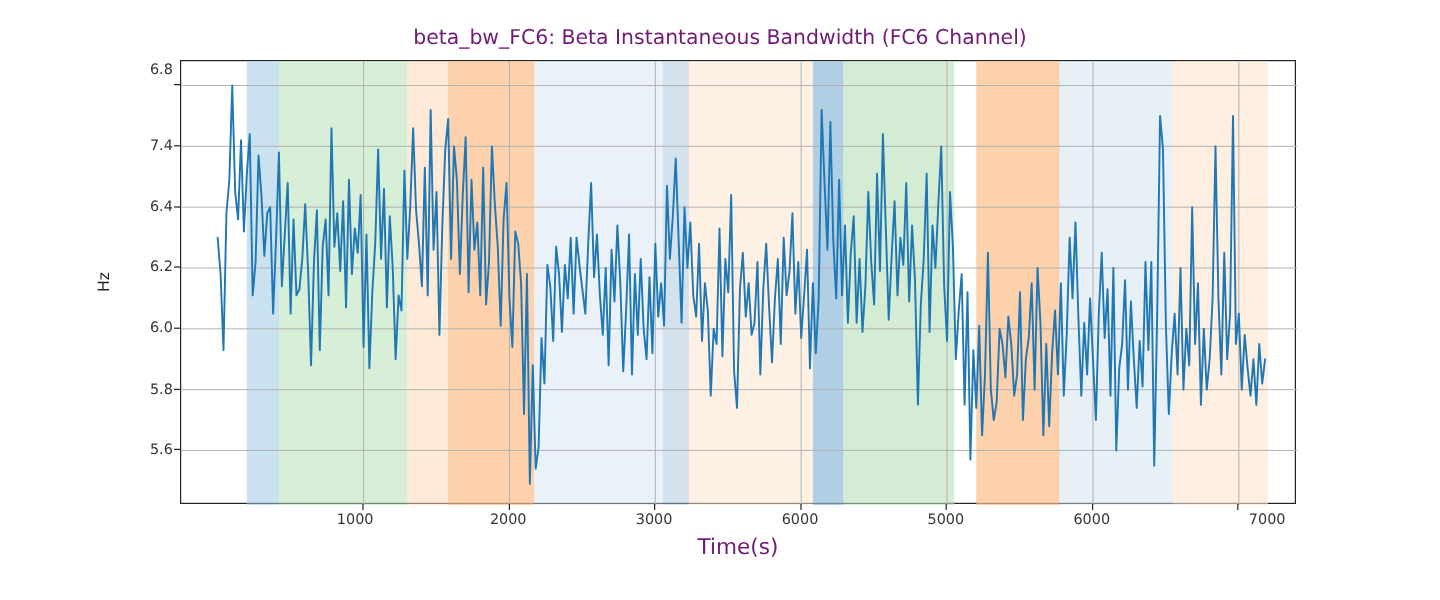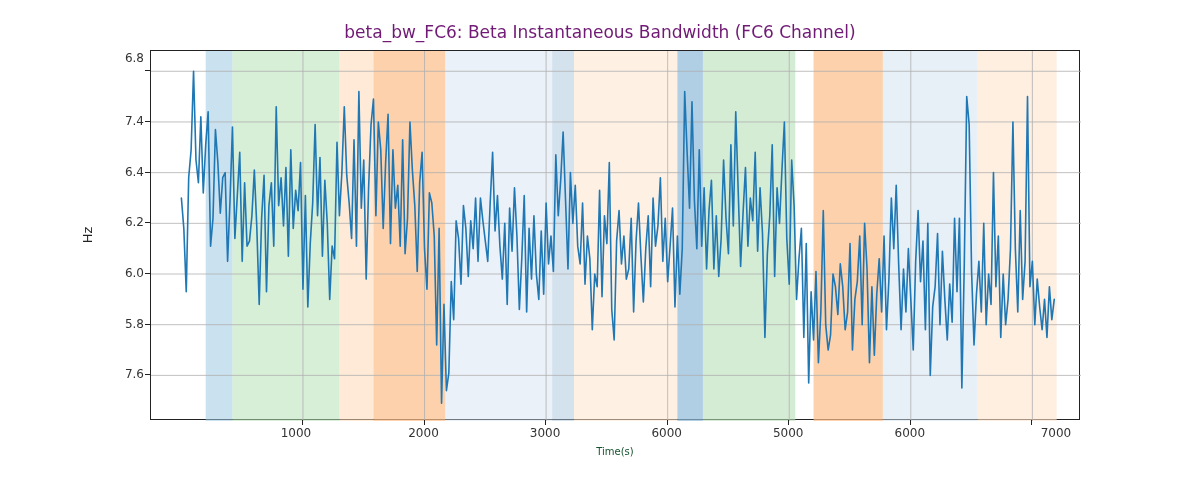--- a/index.html
+++ b/index.html
@@ -55,22 +55,22 @@
     text-align: center;
     font-size: 13px;
     color: #222222;
   }
   .xlabel {
     position: absolute;
     left: 150px;
     top: 446px;
     width: 930px;
     text-align: center;
-    font-size: 10px;
-    color: #14532d;
+    font-size: 18px;
+    color: #701a75;
   }
   .xtick-label {
     position: absolute;
     width: 60px;
     margin-left: -30px;
     text-align: center;
     font-size: 12px;
     color: #333333;
     top: 426px;
   }
@@ -153,21 +153,21 @@
       <div class="xtick-label" style="left: 666.667px;">6000</div>
       <div class="xtick-mark" style="left: 788.235px;"></div>
       <div class="xtick-label" style="left: 788.235px;">5000</div>
       <div class="xtick-mark" style="left: 909.804px;"></div>
       <div class="xtick-label" style="left: 909.804px;">6000</div>
       <div class="xtick-mark" style="left: 1031.37px;"></div>
       <div class="xtick-label" style="left: 1056px;">7000</div>
     </div>
   <div id="ytick-container">
       <div class="ytick-mark" style="top: 374.384px;"></div>
-      <div class="ytick-label" style="top: 374.384px;">7.6</div>
+      <div class="ytick-label" style="top: 374.384px;">5.6</div>
       <div class="ytick-mark" style="top: 323.699px;"></div>
       <div class="ytick-label" style="top: 323.699px;">5.8</div>
       <div class="ytick-mark" style="top: 273.014px;"></div>
       <div class="ytick-label" style="top: 273.014px;">6.0</div>
       <div class="ytick-mark" style="top: 222.329px;"></div>
       <div class="ytick-label" style="top: 222.329px;">6.2</div>
       <div class="ytick-mark" style="top: 171.644px;"></div>
       <div class="ytick-label" style="top: 171.644px;">6.4</div>
       <div class="ytick-mark" style="top: 120.959px;"></div>
       <div class="ytick-label" style="top: 120.959px;">7.4</div>

